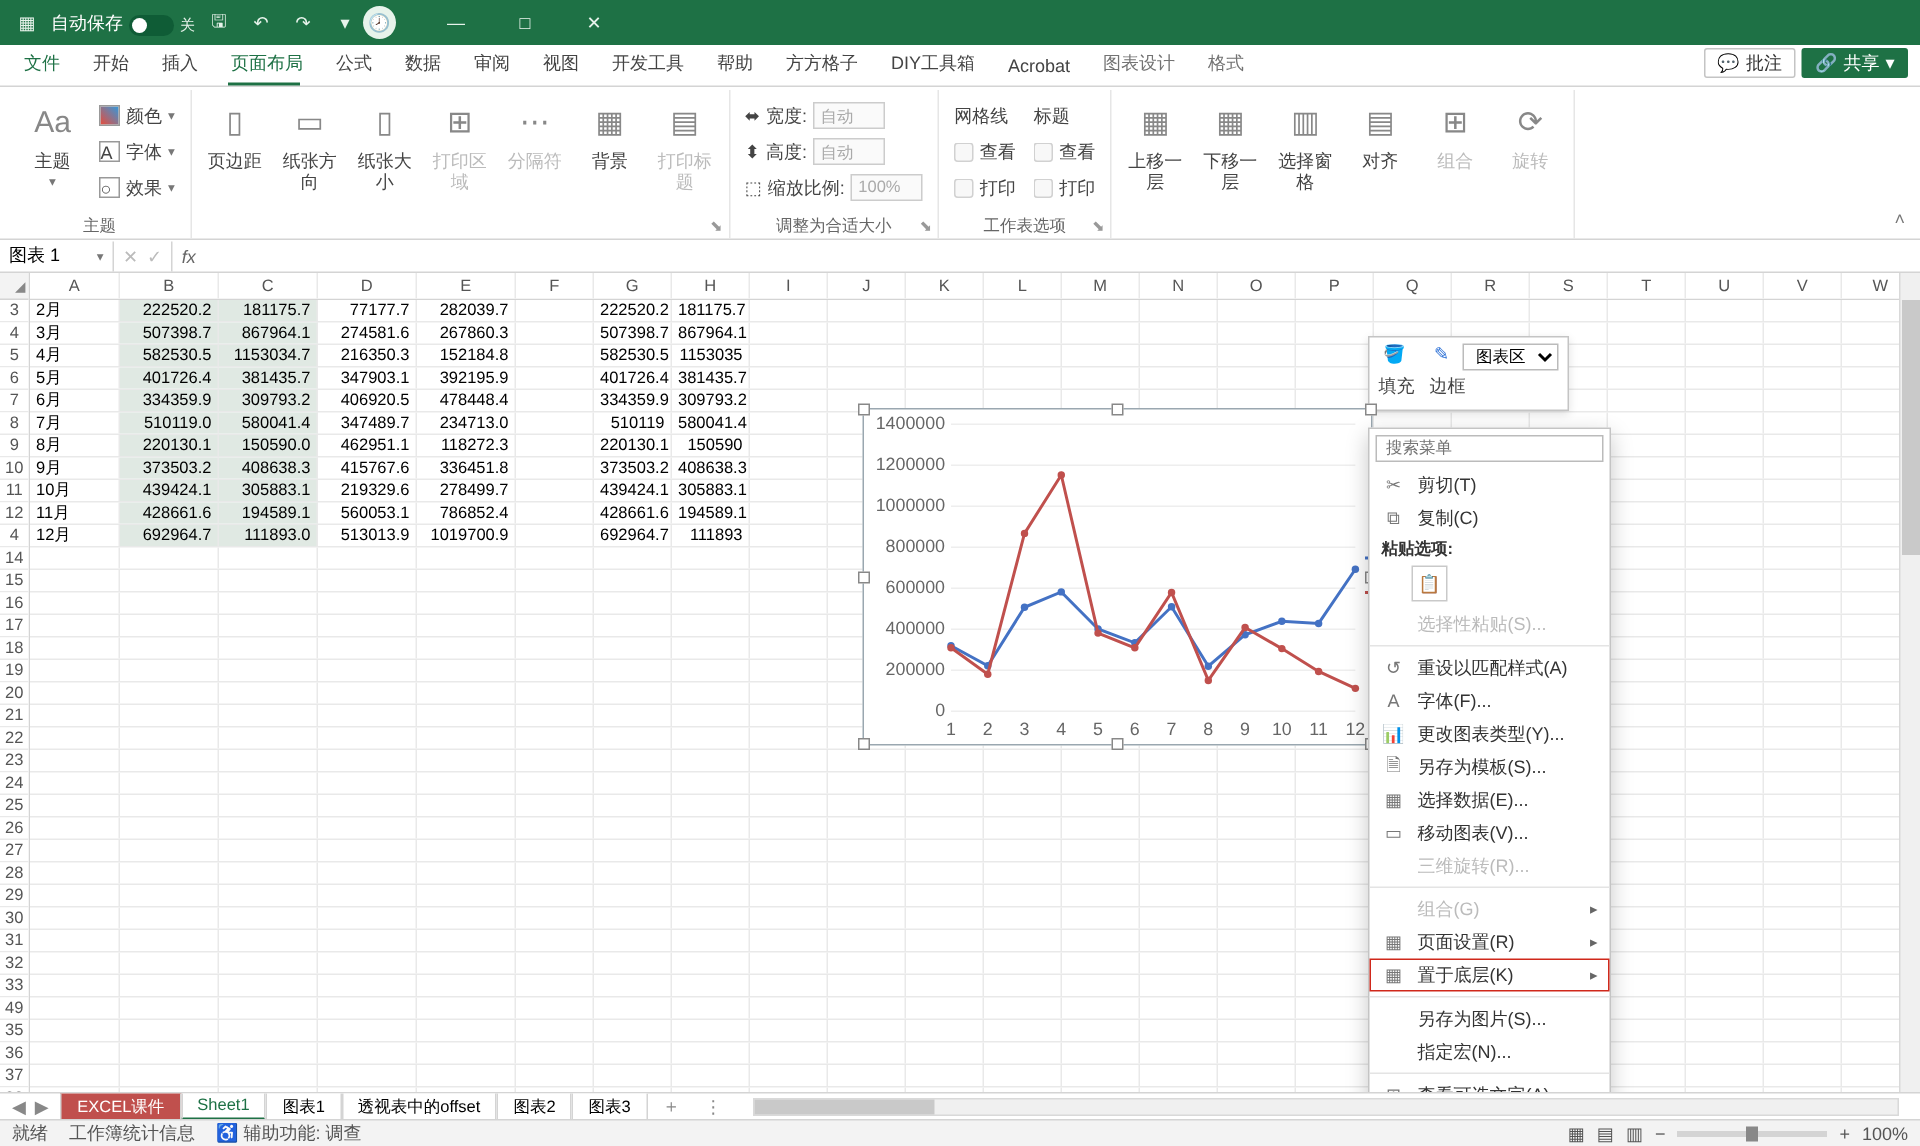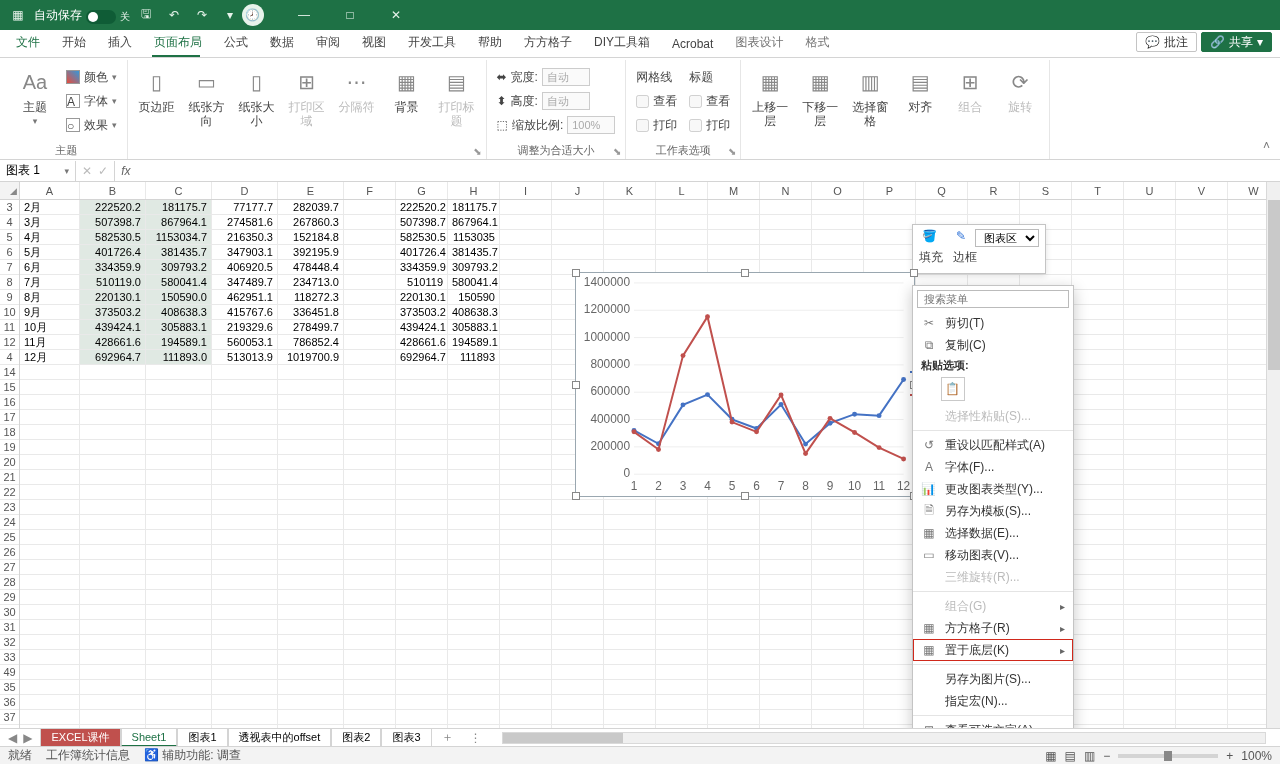--- a/index.html
+++ b/index.html
@@ -1398,21 +1398,21 @@
           <span>三维旋转(R)...</span>
         </div>
       <div class="sep"></div>
       <div class="mi disabled">
           <span class="ic"></span>
           <span>组合(G)</span>
           <span class="arr">▸</span>
         </div>
       <div class="mi">
           <span class="ic">▦</span>
-          <span>方方格子(R)</span>
+          <span>页面设置(R)</span>
           <span class="arr">▸</span>
         </div>
       <div class="mi hl">
           <span class="ic">▦</span>
           <span>置于底层(K)</span>
           <span class="arr">▸</span>
         </div>
       <div class="sep"></div>
       <div class="mi">
           <span class="ic"></span>

